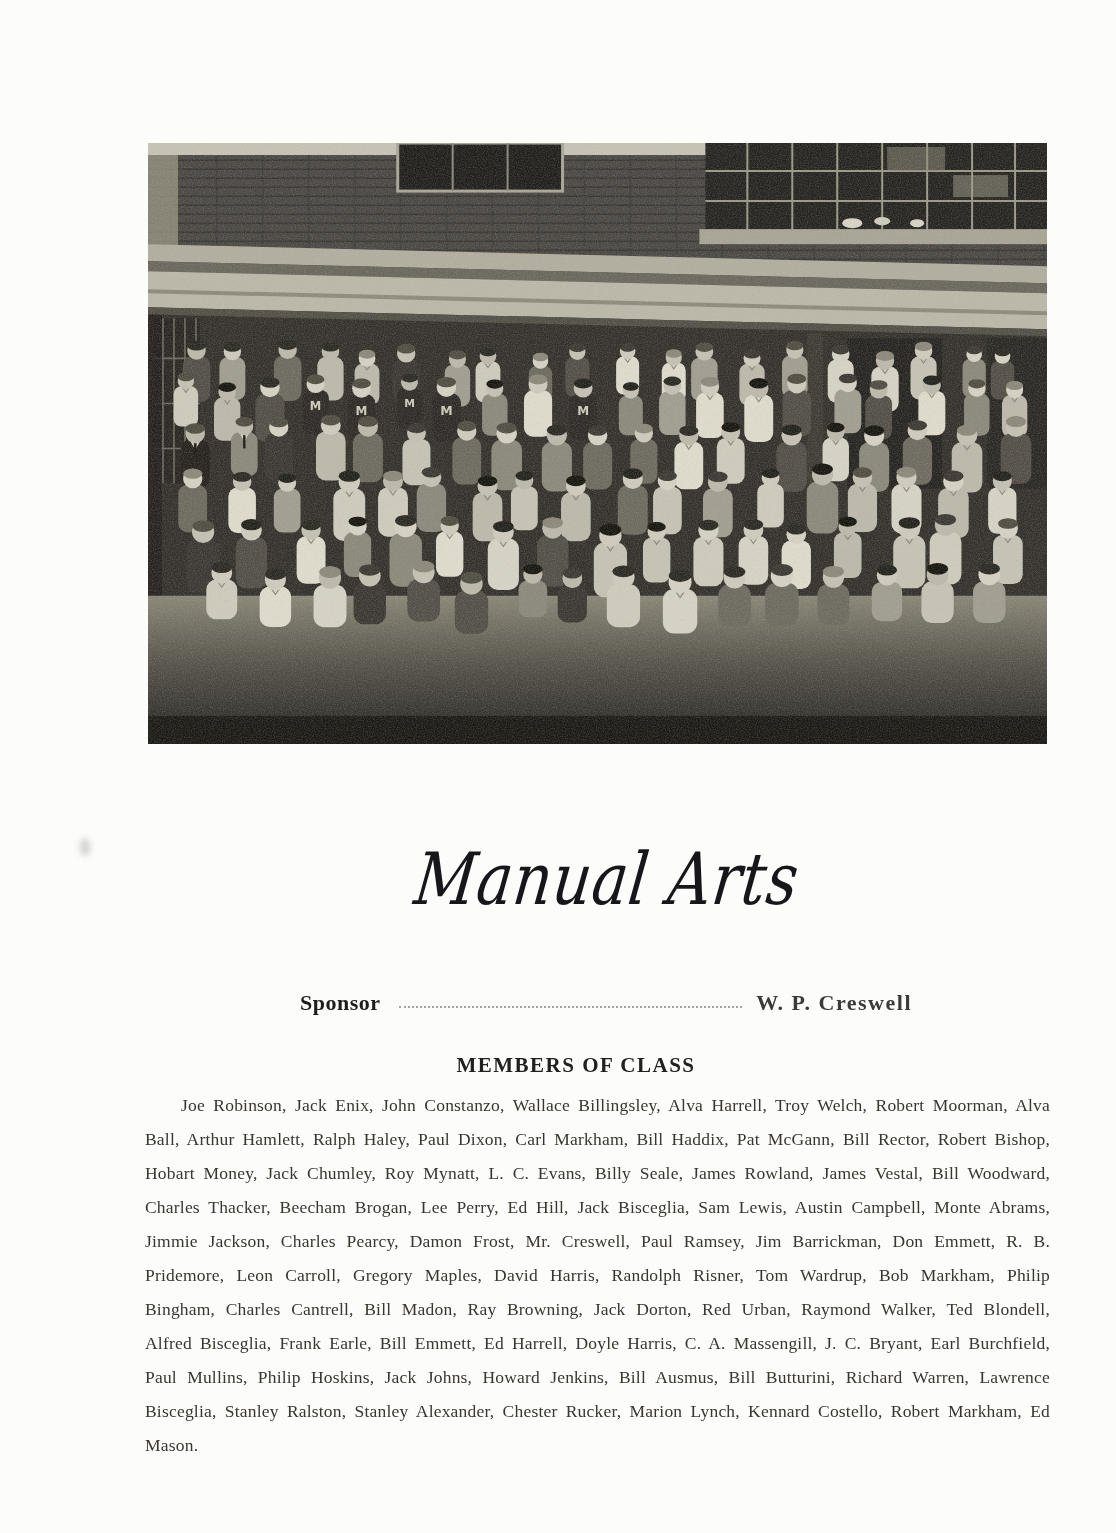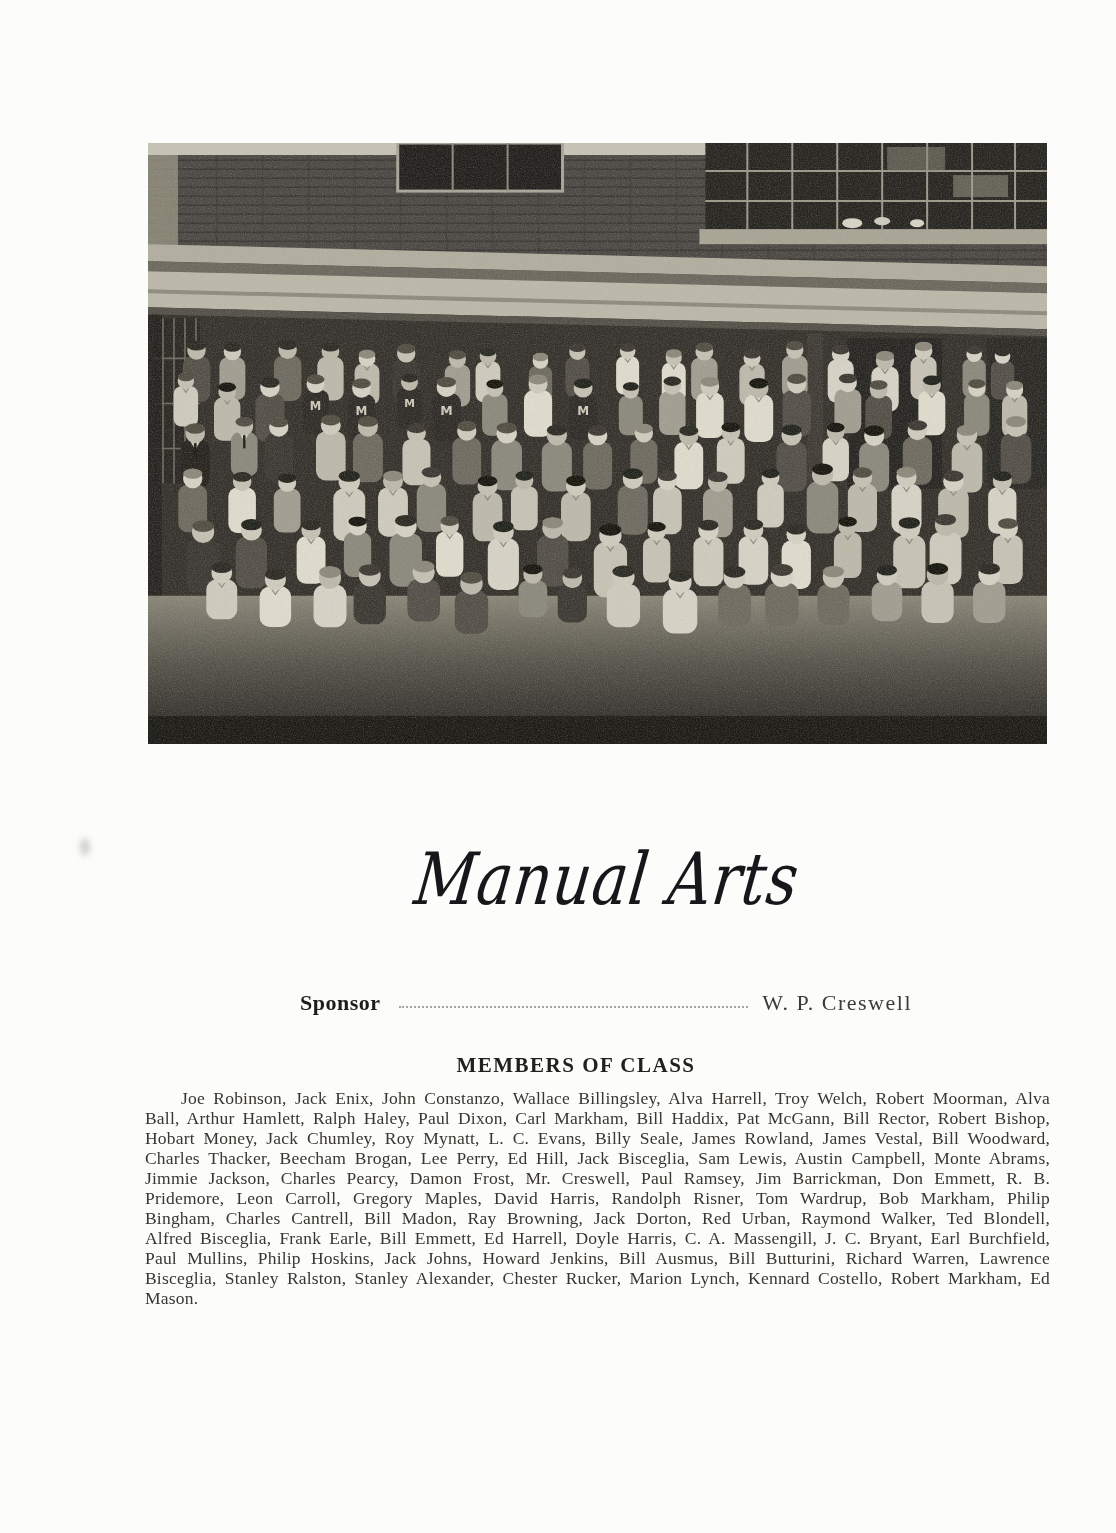--- a/index.html
+++ b/index.html
@@ -22,30 +22,30 @@
     font-size:72px;line-height:1.15;color:#17161a;letter-spacing:1px;
     transform:scaleX(.83) skewX(-8deg);transform-origin:center;
   }
   
   .sponsor{
     position:absolute;left:300px;top:990px;width:612px;
     display:flex;align-items:center;
   }
   .sponsor-label{font-weight:700;font-size:22px;letter-spacing:.5px;color:#1e1d1b;}
   .leader{flex:1;margin:0 14px 5px 18px;border-bottom:2px dotted #a6a49d;height:12px;}
-  .sponsor-name{font-size:22px;color:#3d3b38;letter-spacing:1.5px;white-space:nowrap;}
+  .sponsor-name{font-size:22px;color:#3d3b38;letter-spacing:1.5px;white-space:nowrap;font-weight:bold;}
   
   .members-heading{
     position:absolute;left:18px;top:1053px;width:1116px;margin:0;
     text-align:center;font-size:21px;font-weight:700;letter-spacing:1.5px;color:#21201d;
   }
   .members-text{
     position:absolute;left:145px;top:1088px;width:905px;margin:0;
     text-align:justify;text-indent:36px;
-    font-size:17.5px;line-height:20px;color:#38362f;
+    font-size:17.5px;line-height:34px;color:#38362f;
     letter-spacing:.2px;word-spacing:3px;
   }
   .smudge{
     position:absolute;left:80px;top:838px;width:10px;height:18px;border-radius:50%;
     background:#9a9a96;filter:blur(3px);opacity:.45;
   }
 </style>
 </head>
 <body>
 

